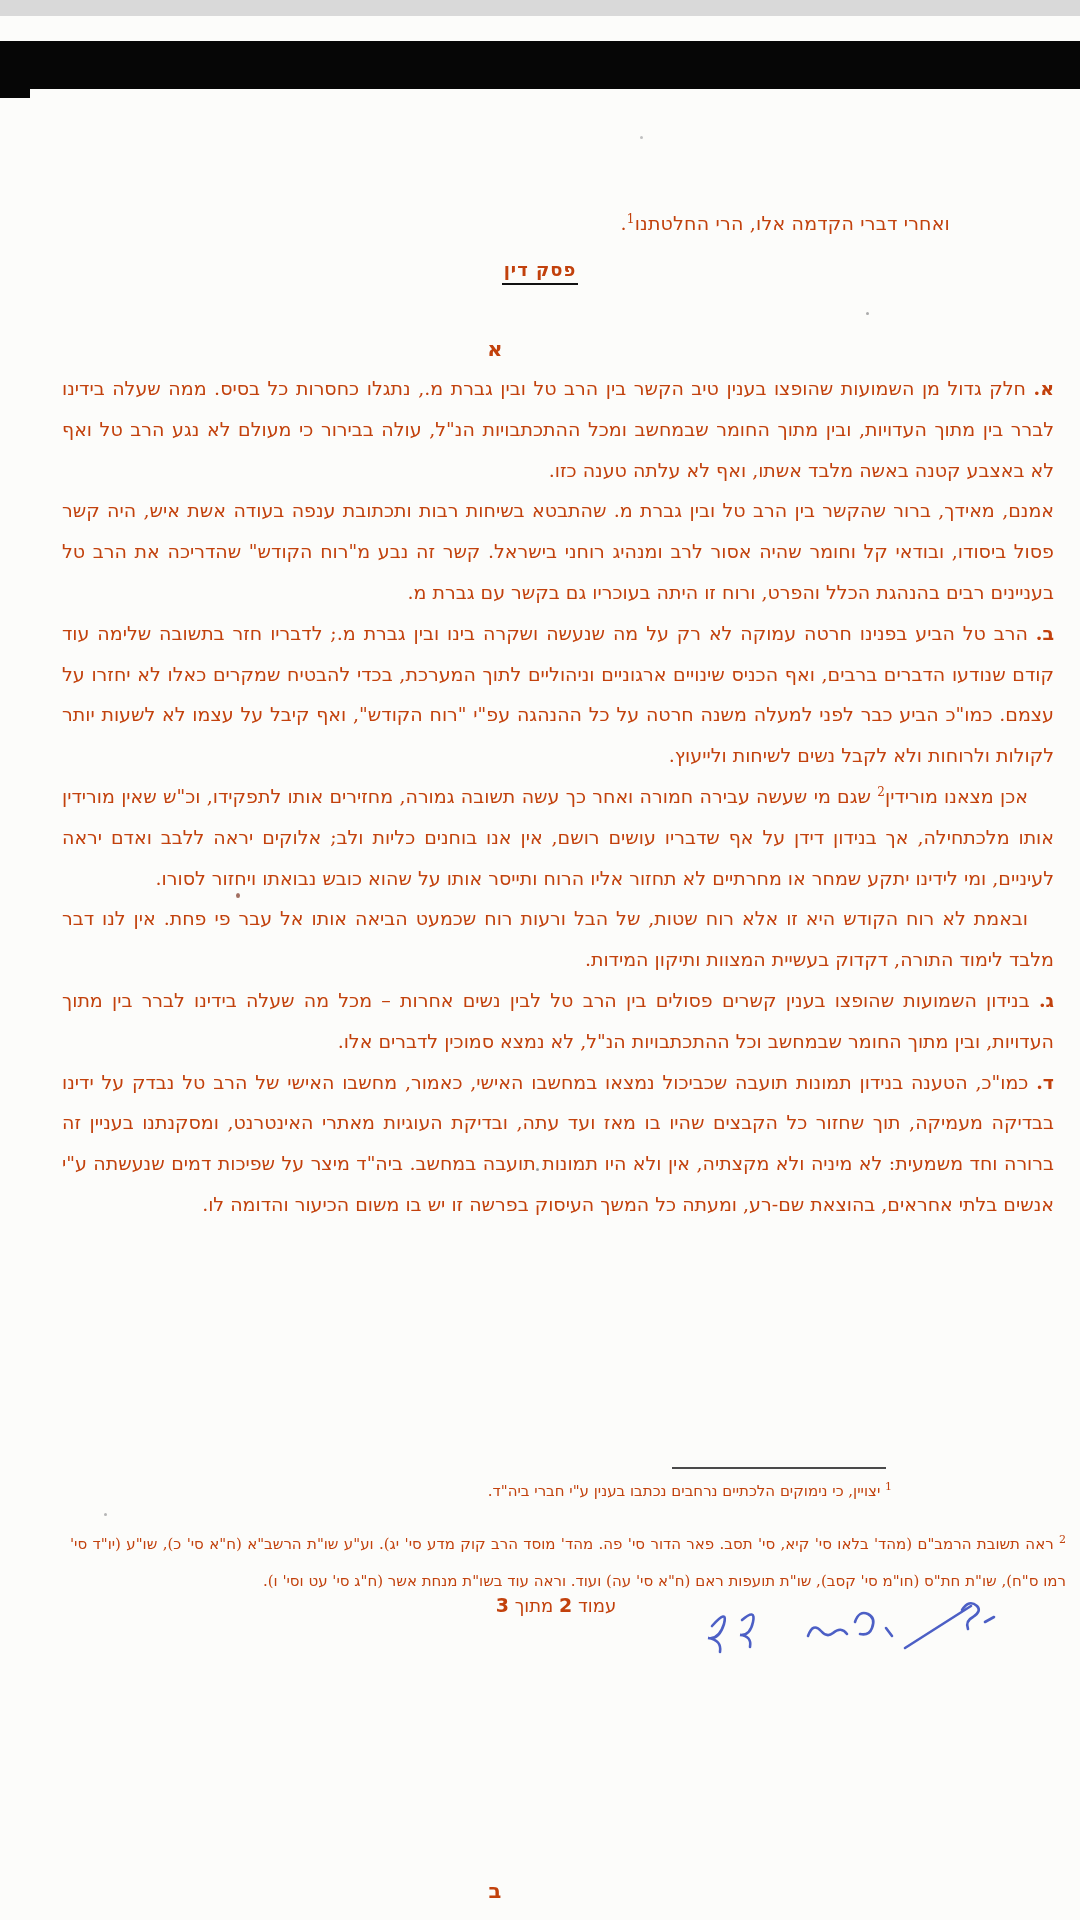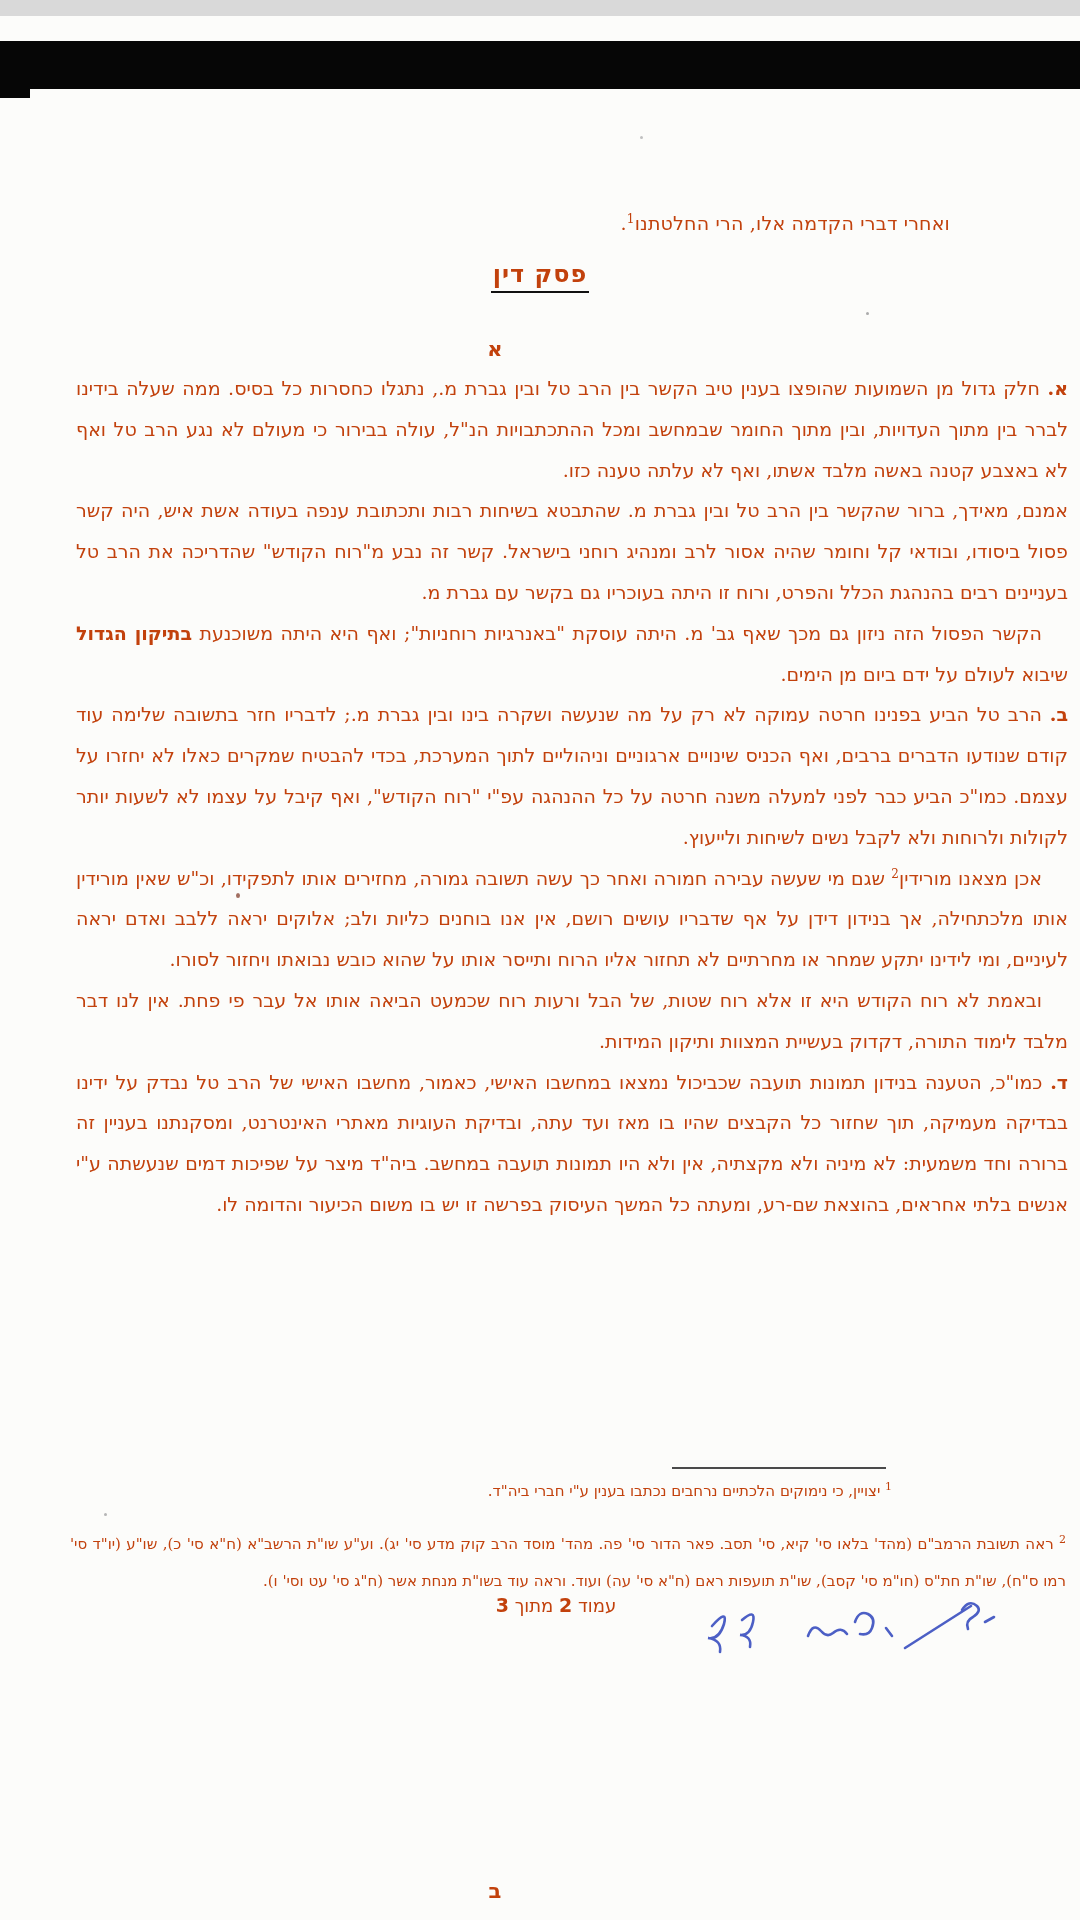--- a/index.html
+++ b/index.html
@@ -14,29 +14,29 @@
   .rtl{direction:rtl;unicode-bidi:embed;}
   .intro-line{
     position:absolute;top:196px;right:130px;font-size:19px;letter-spacing:.2px;
     white-space:nowrap;
   }
   .intro-line sup,.body sup{font-size:12px;line-height:0;}
   .doc-title{
     position:absolute;top:243px;left:0;width:1080px;text-align:center;
   }
   .doc-title span{
-    font-size:24px;font-weight:bold;border-bottom:2.5px solid #111;padding:0 2px 3px 2px;
+    font-size:18px;font-weight:bold;border-bottom:2.5px solid #111;padding:0 2px 3px 2px;
     letter-spacing:1px;
   }
   .section-marker{
     position:absolute;top:320px;left:0;right:90px;text-align:center;
     font-size:21px;font-weight:bold;
   }
   .body{
-    position:absolute;top:352px;left:76px;width:992px;
+    position:absolute;top:352px;left:62px;width:992px;
     font-size:19px;line-height:40.8px;text-align:justify;
   }
   .body p{margin:0;}
   .body p.indent{text-indent:26px;}
   .lead{font-weight:bold;}
   .bold{font-weight:bold;}
   .footnote-sep{position:absolute;top:1451px;left:672px;width:214px;height:0;border-top:2px solid #4a4a4a;}
   .footnote-1{
     position:absolute;top:1466px;right:188px;font-size:15px;white-space:nowrap;text-align:right;
   }
@@ -73,24 +73,24 @@
 
   <div class="doc-title rtl">
     <span>פסק דין</span>
   </div>
 
   <div class="section-marker rtl">א</div>
 
   <div class="body rtl">
     <p><span class="lead">א.</span><span> חלק גדול מן השמועות שהופצו בענין טיב הקשר בין הרב טל ובין גברת מ., נתגלו כחסרות כל בסיס. ממה שעלה בידינו לברר בין מתוך העדויות, ובין מתוך החומר שבמחשב ומכל ההתכתבויות הנ"ל, עולה בבירור כי מעולם לא נגע הרב טל ואף לא באצבע קטנה באשה מלבד אשתו, ואף לא עלתה טענה כזו.</span></p>
     <p><span>אמנם, מאידך, ברור שהקשר בין הרב טל ובין גברת מ. שהתבטא בשיחות רבות ותכתובת ענפה בעודה אשת איש, היה קשר פסול ביסודו, ובודאי קל וחומר שהיה אסור לרב ומנהיג רוחני בישראל. קשר זה נבע מ"רוח הקודש" שהדריכה את הרב טל בעניינים רבים בהנהגת הכלל והפרט, ורוח זו היתה בעוכריו גם בקשר עם גברת מ.</span></p>
-    <p class="indent"><span>הקשר הפסול הזה ניזון גם מכך שאף גב' מ. היתה עוסקת "באנרגיות רוחניות"; ואף היא היתה משוכנעת </span><span class="bold">בתיקון הגדול</span><span> שיבוא לעולם על ידם ביום מן הימים.</span></p>
     <p><span class="lead">ב.</span><span> הרב טל הביע בפנינו חרטה עמוקה לא רק על מה שנעשה ושקרה בינו ובין גברת מ.; לדבריו חזר בתשובה שלימה עוד קודם שנודעו הדברים ברבים, ואף הכניס שינויים ארגוניים וניהוליים לתוך המערכת, בכדי להבטיח שמקרים כאלו לא יחזרו על עצמם. כמו"כ הביע כבר לפני למעלה משנה חרטה על כל ההנהגה עפ"י "רוח הקודש", ואף קיבל על עצמו לא לשעות יותר לקולות ולרוחות ולא לקבל נשים לשיחות ולייעוץ.</span></p>
     <p class="indent"><span>אכן מצאנו מורידין</span><sup>2</sup><span> שגם מי שעשה עבירה חמורה ואחר כך עשה תשובה גמורה, מחזירים אותו לתפקידו, וכ"ש שאין מורידין אותו מלכתחילה, אך בנידון דידן על אף שדבריו עושים רושם, אין אנו בוחנים כליות ולב; אלוקים יראה ללבב ואדם יראה לעיניים, ומי לידינו יתקע שמחר או מחרתיים לא תחזור אליו הרוח ותייסר אותו על שהוא כובש נבואתו ויחזור לסורו.</span></p>
     <p class="indent"><span>ובאמת לא רוח הקודש היא זו אלא רוח שטות, של הבל ורעות רוח שכמעט הביאה אותו אל עבר פי פחת. אין לנו דבר מלבד לימוד התורה, דקדוק בעשיית המצוות ותיקון המידות.</span></p>
+    <p><span class="lead">ג.</span><span> בנידון השמועות שהופצו בענין קשרים פסולים בין הרב טל לבין נשים אחרות – מכל מה שעלה בידינו לברר בין מתוך העדויות, ובין מתוך החומר שבמחשב וכל ההתכתבויות הנ"ל, לא נמצא סמוכין לדברים אלו.</span></p>
     <p><span class="lead">ד.</span><span> כמו"כ, הטענה בנידון תמונות תועבה שכביכול נמצאו במחשבו האישי, כאמור, מחשבו האישי של הרב טל נבדק על ידינו בבדיקה מעמיקה, תוך שחזור כל הקבצים שהיו בו מאז ועד עתה, ובדיקת העוגיות מאתרי האינטרנט, ומסקנתנו בעניין זה ברורה וחד משמעית: לא מיניה ולא מקצתיה, אין ולא היו תמונות תועבה במחשב. ביה"ד מיצר על שפיכות דמים שנעשתה ע"י אנשים בלתי אחראים, בהוצאת שם-רע, ומעתה כל המשך העיסוק בפרשה זו יש בו משום הכיעור והדומה לו.</span></p>
   </div>
 
   <div class="footnote-sep"></div>
 
   <div class="footnote-1 rtl"><sup>1</sup><span> יצויין, כי נימוקים הלכתיים נרחבים נכתבו בענין ע"י חברי ביה"ד.</span></div>
 
   <div class="footnote-2 rtl"><sup>2</sup><span> ראה תשובת הרמב"ם (מהד' בלאו סי' קיא, סי' תסב. פאר הדור סי' פה. מהד' מוסד הרב קוק מדע סי' יג). וע"ע שו"ת הרשב"א (ח"א סי' כ), שו"ע (יו"ד סי' רמו ס"ח), שו"ת חת"ס (חו"מ סי' קסב), שו"ת תועפות ראם (ח"א סי' עה) ועוד. וראה עוד בשו"ת מנחת אשר (ח"ג סי' עט וסי' ו).</span></div>
 
   <div class="page-footer rtl"><span>עמוד</span> <b>2</b> <span>מתוך</span> <b>3</b></div>

